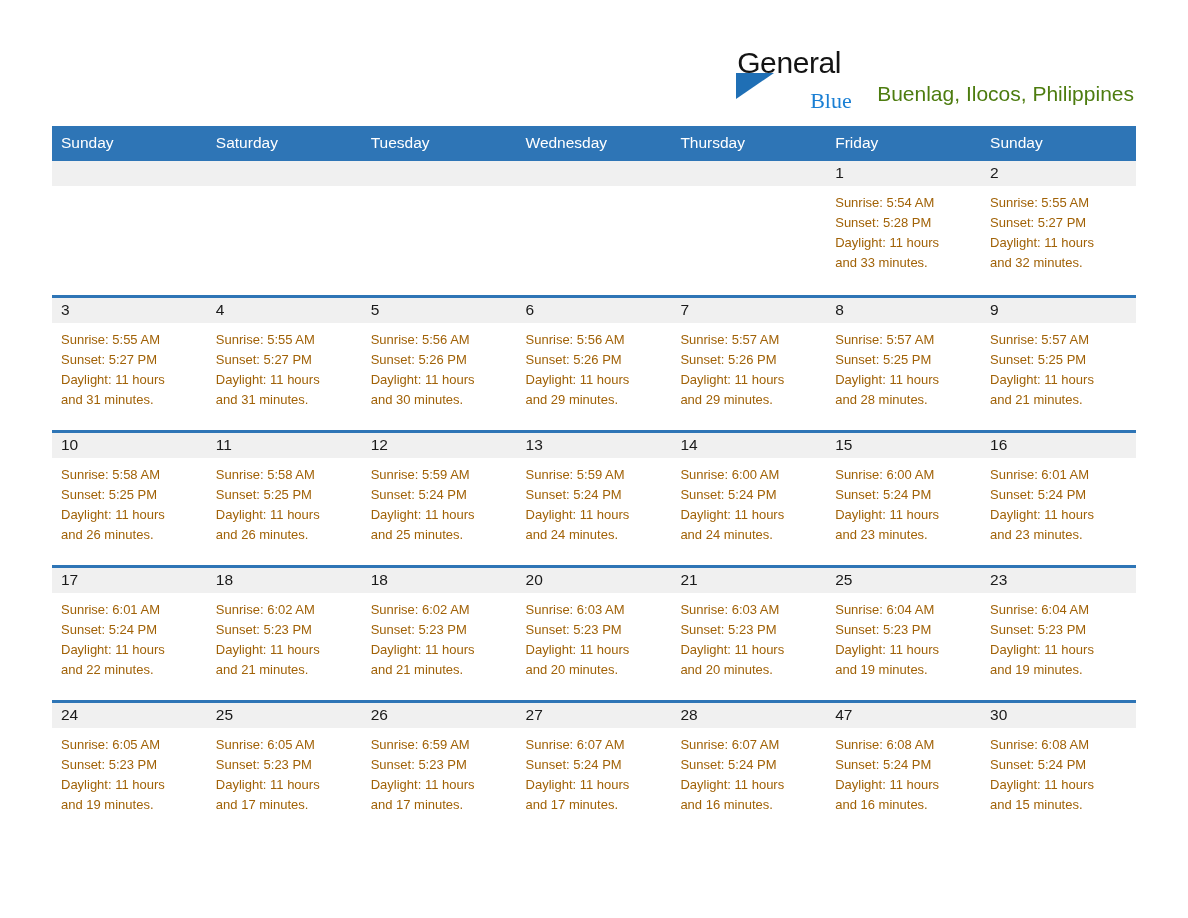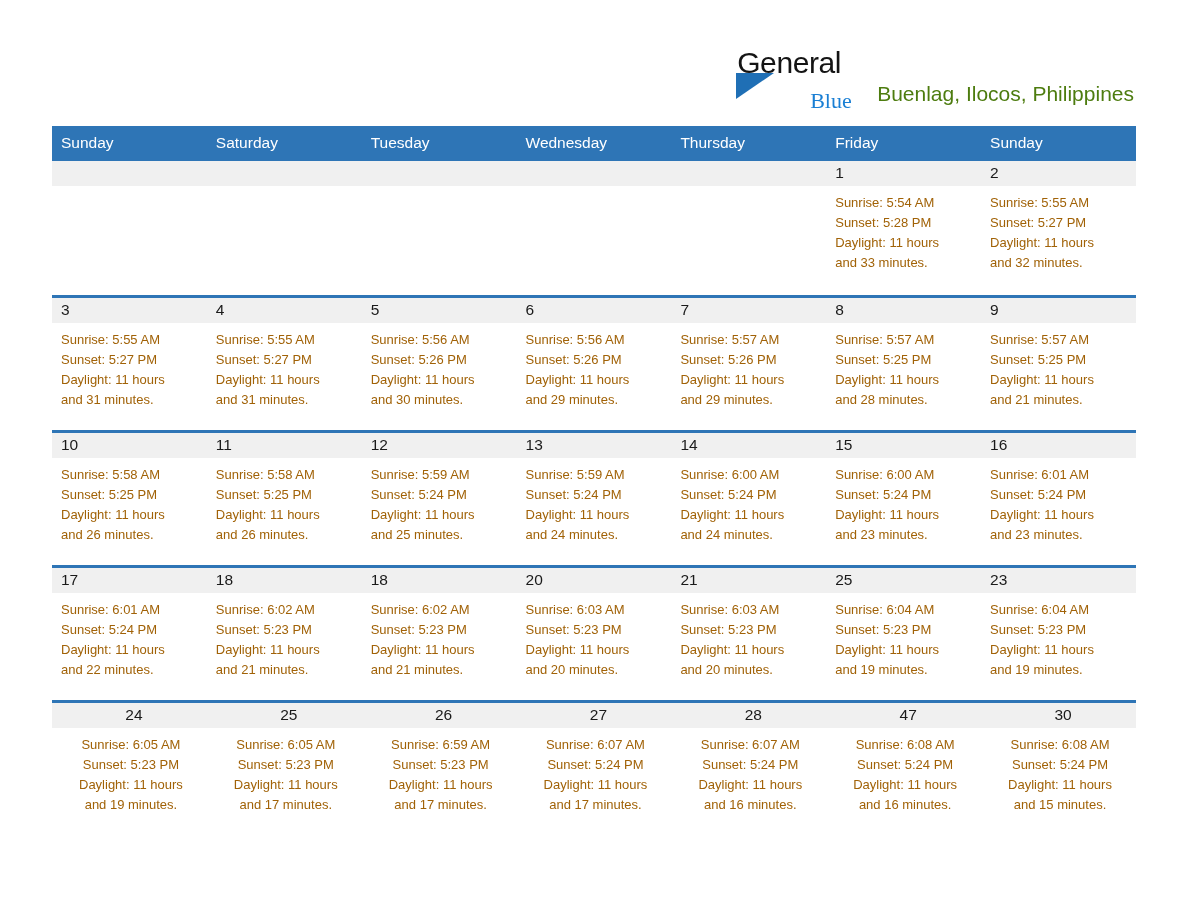--- a/index.html
+++ b/index.html
@@ -105,21 +105,20 @@
     padding: 0;
     border: none;
     height: 135px;
     background: #ffffff;
   }
   tr.week-row td {
     border-bottom: 3px solid #2e75b6;
   }
   tr.week-row.last-week td {
     border-bottom: none;
-    text-align: center;
   }
   .cell {
     position: relative;
     height: 100%;
   }
   .daynum-band {
     background: #f0f0f0;
     height: 25px;
     padding: 3px 0 0 9px;
     font-size: 15.5px;

